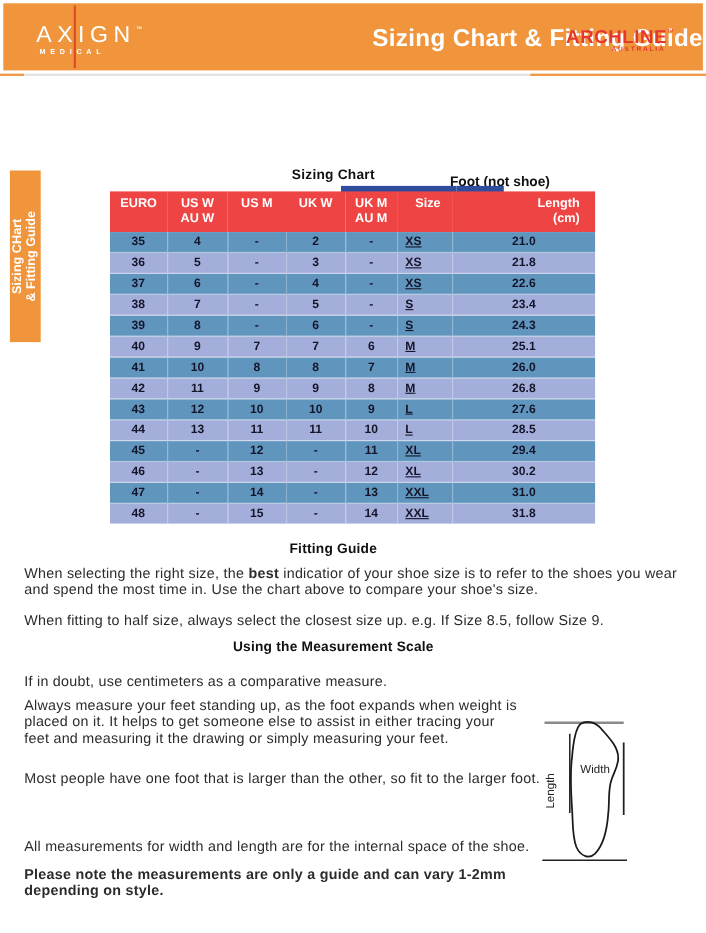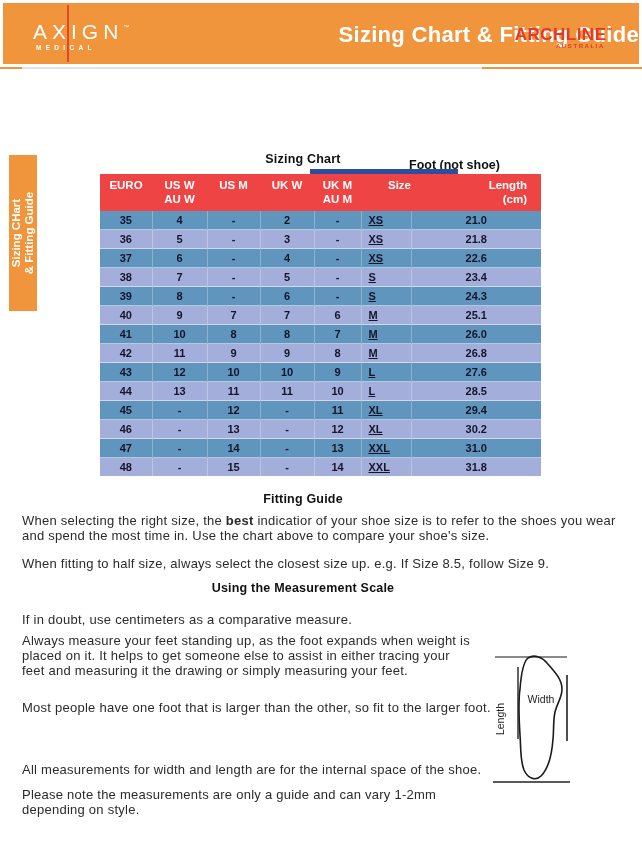--- a/index.html
+++ b/index.html
@@ -39,21 +39,21 @@
     font-weight:bold; font-size:12.5px; color:#111111; }
 
   .header-tab { position:absolute; top:169px; height:6px; background:#2E4D9D; }
   .tab-1 { left:310px; width:105px; }
   .tab-2 { left:415px; width:43px; }
 
   .size-table { position:absolute; left:100px; top:174px; width:441px;
     border-collapse:collapse; table-layout:fixed; }
   .size-table th { background:#ef4444; color:#ffffff; font-size:11.5px; font-weight:bold;
     vertical-align:top; padding:4px 0 0 0; height:33px; text-align:center; line-height:14px; }
-  .size-table th.col-size { text-align:right; padding-left:6px; }
+  .size-table th.col-size { text-align:center; padding-left:6px; }
   .size-table th.col-len  { text-align:right; padding-right:14px; }
   .size-table td { height:18px; text-align:center; font-size:11px; font-weight:bold;
     color:#15152a; padding:0; }
   .size-table td.col-size { text-align:left; padding-left:7px;text-decoration:underline; }
   .size-table tbody tr:nth-child(odd)  td { background:#6095BE; }
   .size-table tbody tr:nth-child(even) td { background:#A4AEDB; }
   .size-table tbody tr + tr td { border-top:1px solid rgba(255,255,255,0.5); }
   .size-table td + td { border-left:1px solid rgba(255,255,255,0.28); }
 
   
@@ -61,21 +61,21 @@
     font-size:12.5px; color:#111111; letter-spacing:0.2px; }
   .fitting-title { top:492px; }
   .measure-title { top:581px; }
   .para { position:absolute; left:22px; font-size:13px; color:#2b2b2b; line-height:15px; letter-spacing:0.25px; }
   .p1 { top:513px; width:600px; }
   .p2 { top:556px; width:600px; }
   .p3 { top:612px; width:600px; }
   .p4 { top:633px; width:452px; }
   .p5 { top:700px; width:600px; }
   .p6 { top:762px; width:600px; }
-  .p7 { top:787px; width:460px; }
+  .p7 { top:787px; width:460px;font-weight:bold; }
 
   
   .diagram { position:absolute; left:490px; top:646px; }
   .diagram text { font-family:"Liberation Sans", sans-serif; fill:#222222; }
 </style>
 </head>
 <body>
 
 <div class="page">
 

